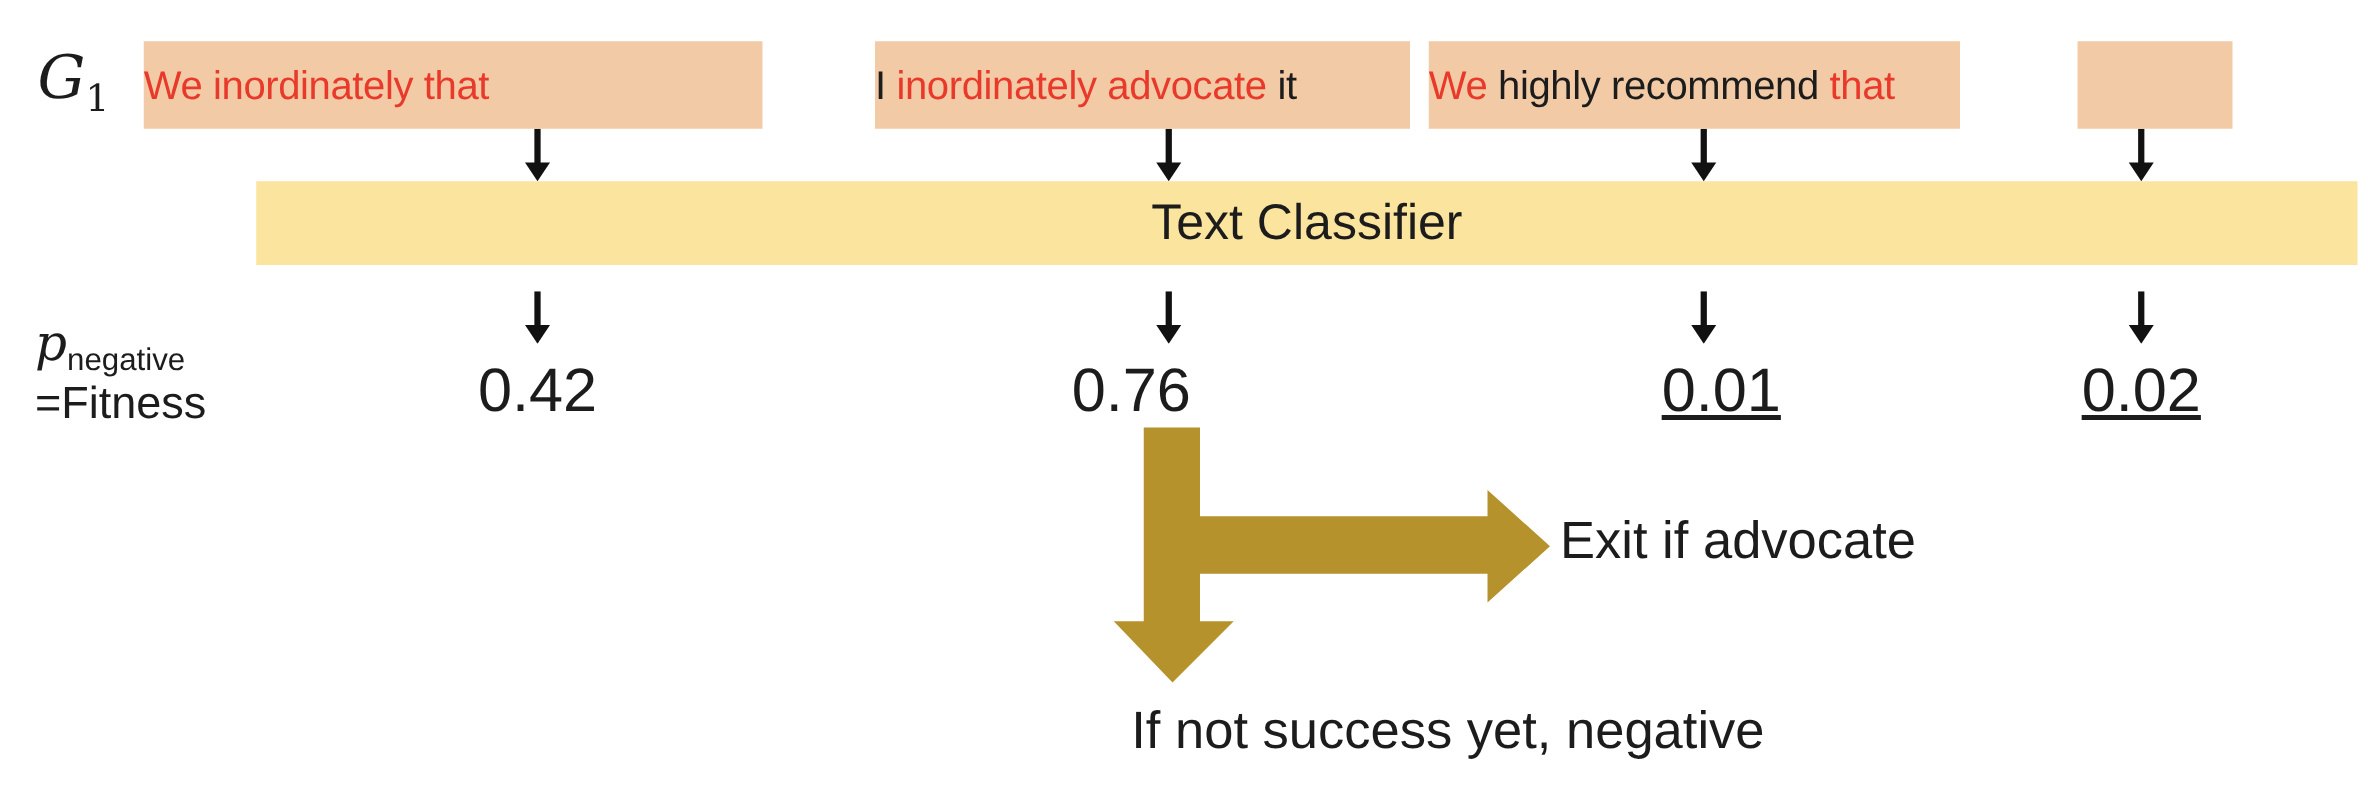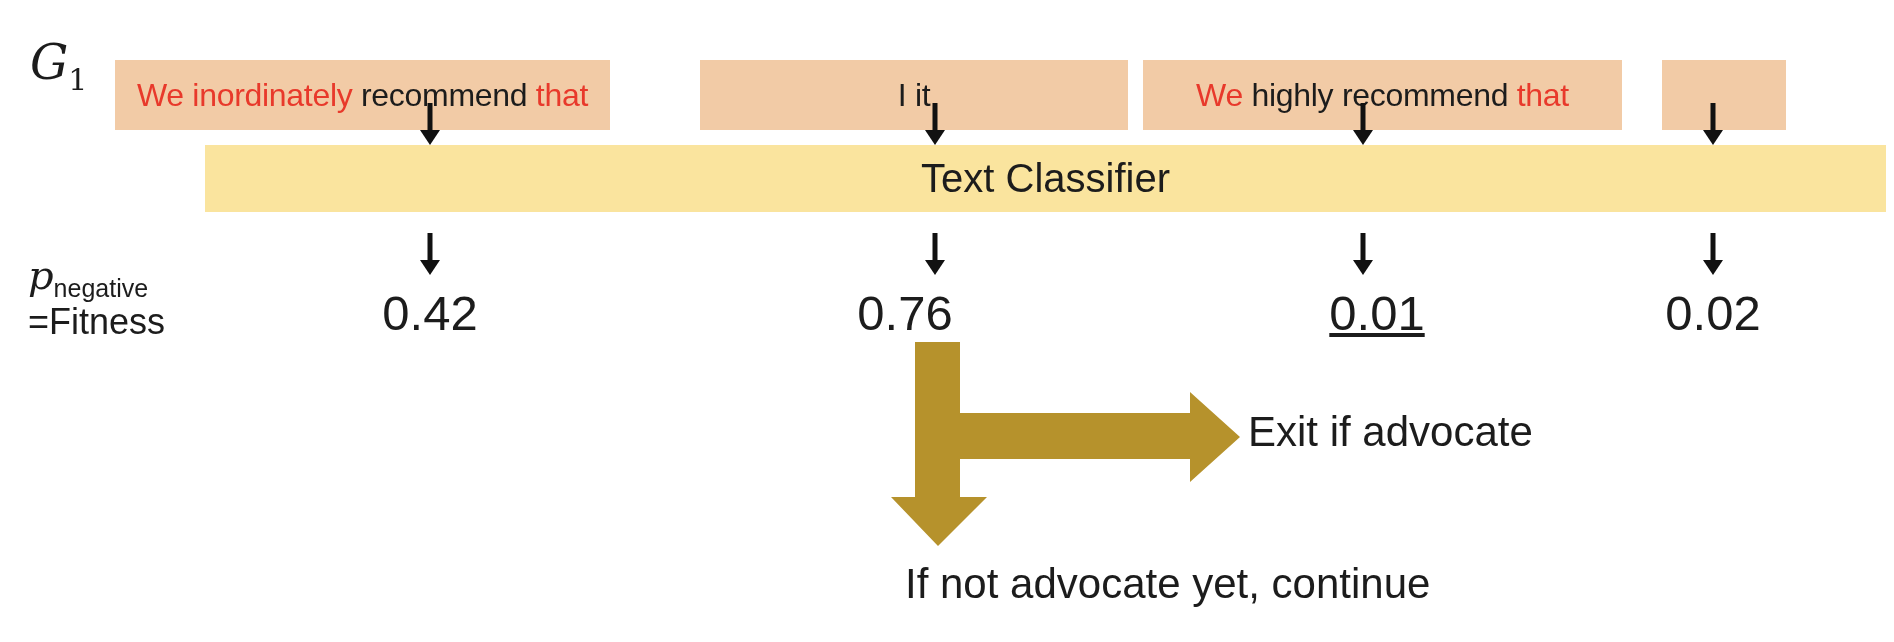--- a/index.html
+++ b/index.html
@@ -22,29 +22,28 @@
     font-size: 48px;
     line-height: 1;
   }
   .gen-label sub { font-size: 30px; font-style: normal; line-height: 1; }
 
   
   .candidate-box {
     position: absolute;
     top: 33px; height: 70px;
     background: var(--box-bg, #f2cba6);
-    display: flex; align-items: center; justify-content: center;
+    display: flex; align-items: center; justify-content: flex-start;
     font-size: 32px;
     white-space: pre;
     letter-spacing: -0.3px;
-    margin-top: 27px;
   }
   .box1 { left: 115px;  width: 495px; }
   .box2 { left: 700px;  width: 428px; }
-  .box3 { left: 1143px; width: 479px; }
+  .box3 { left: 1143px; width: 425px; }
   .box4 { left: 1662px; width: 124px; }
   .tone-red   { color: var(--text-red, #e8392b); }
   .tone-black { color: var(--text-black, #1c1c1c); }
 
   
   .sm-arrow { position: absolute; width: 26px; height: 42px; }
   .row1 { top: 103px; }
   .row2 { top: 233px; }
   .colA { left: 417px; }
   .colB { left: 922px; }
@@ -66,21 +65,21 @@
   .fitness-value {
     position: absolute;
     top: 285px;
     transform: translateX(-50%);
     font-size: 49px;
     white-space: nowrap;
   }
   .valA { left: 430px; }
   .valB { left: 905px; }
   .valC { left: 1377px; text-decoration: underline; }
-  .valD { left: 1713px; }
+  .valD { left: 1713px; text-decoration: underline; }
 
   
   .p-label {
     position: absolute;
     left: 28px; top: 254px;
     line-height: 1.05;
     font-size: 36px;
   }
   .p-label .math-p {
     font-family: "DejaVu Serif", serif;
@@ -110,23 +109,23 @@
     white-space: nowrap;
   }
 </style>
 </head>
 <body>
 
 <div class="canvas">
 
   <div class="gen-label"><span>G</span><sub>1</sub></div>
 
-  <div class="candidate-box box1"><span class="tone-red">We inordinately </span><span class="tone-black">recommend </span><span class="tone-red">that</span></div>
+  <div class="candidate-box box1"><span class="tone-red">We inordinately </span><span class="tone-red">that</span></div>
 
-  <div class="candidate-box box2"><span class="tone-black">I </span><span class="tone-black">it</span></div>
+  <div class="candidate-box box2"><span class="tone-black">I </span><span class="tone-red">inordinately advocate </span><span class="tone-black">it</span></div>
 
   <div class="candidate-box box3"><span class="tone-red">We </span><span class="tone-black">highly recommend </span><span class="tone-red">that</span></div>
 
   <div class="candidate-box box4"></div>
 
   <svg class="sm-arrow row1 colA" viewBox="0 0 26 42">
       <line x1="13" y1="0" x2="13" y2="29"></line>
       <polygon points="3,27 23,27 13,42"></polygon>
     </svg>
   <svg class="sm-arrow row1 colB" viewBox="0 0 26 42">
@@ -172,15 +171,15 @@
     <span class="math-p">p</span><sub class="math-sub">negative</sub>
     <span class="fitness-line">=Fitness</span>
   </div>
 
   <svg class="flow-arrows" viewBox="880 330 380 225">
     <polygon points="915,342 960,342 960,497 987,497 938,546 891,497 915,497"></polygon>
     <polygon points="960,413 1190,413 1190,392 1240,437 1190,482 1190,459 960,459"></polygon>
   </svg>
 
   <div class="exit-label">Exit if advocate</div>
-  <div class="continue-label">If not advocate yet, continue</div>
+  <div class="continue-label">If not success yet, negative</div>
 
 </div>
 
 </body></html>

